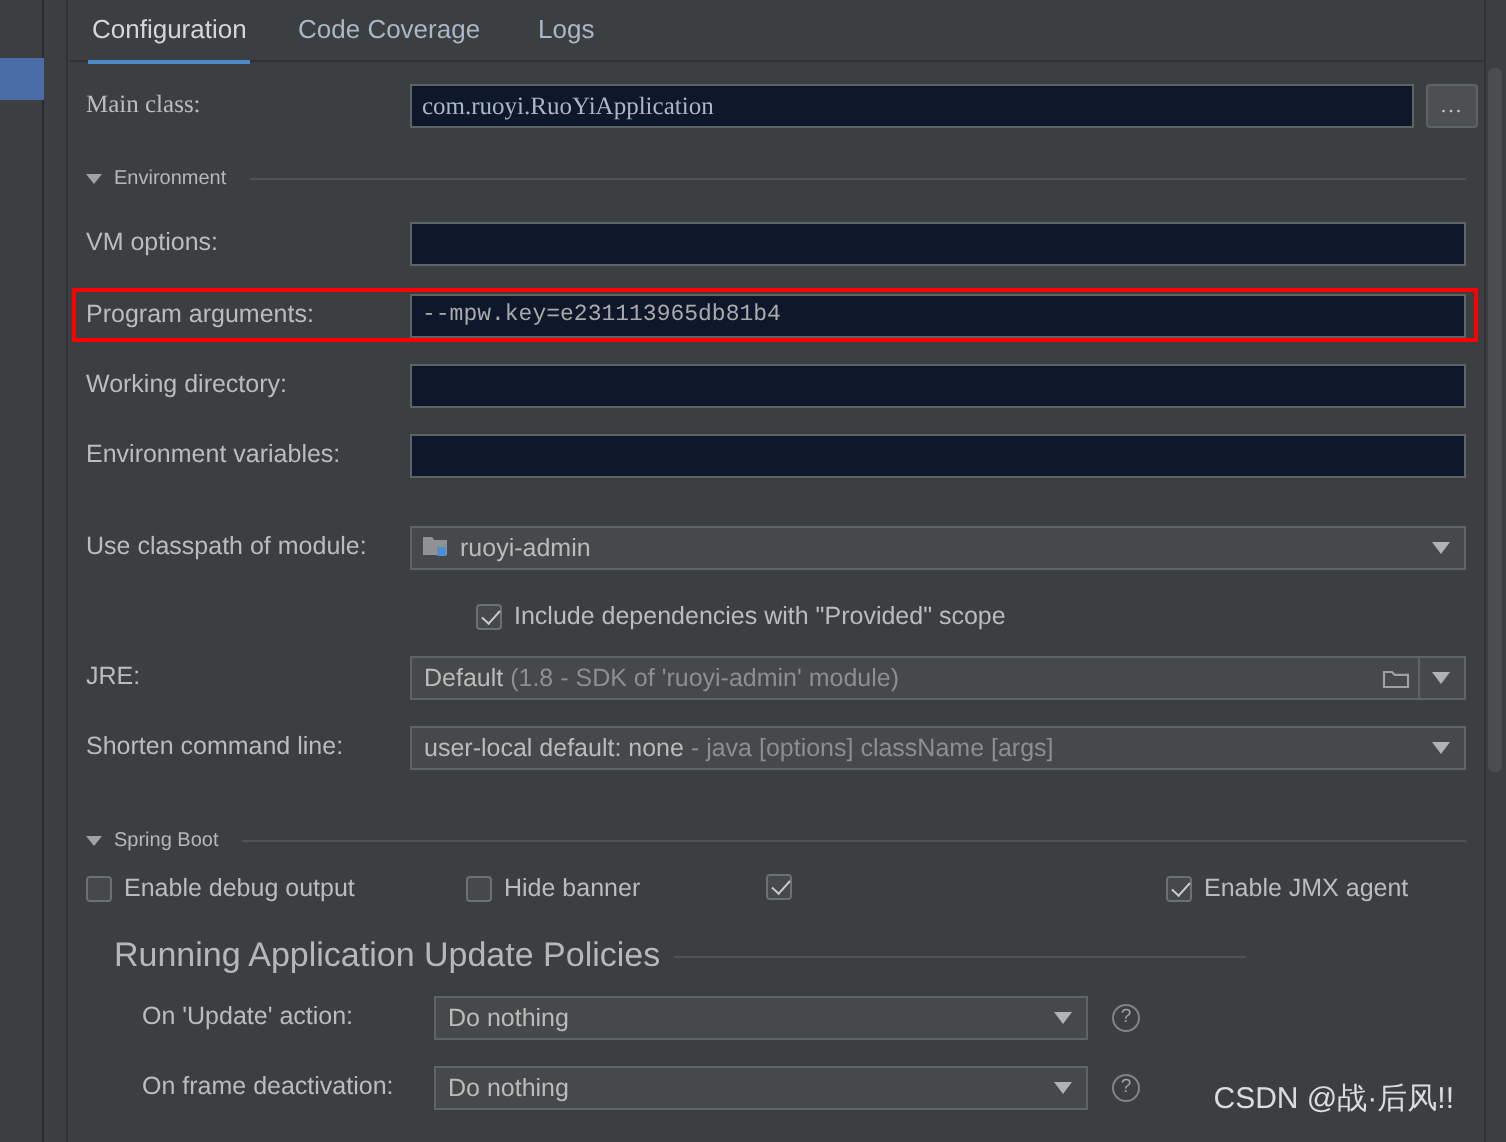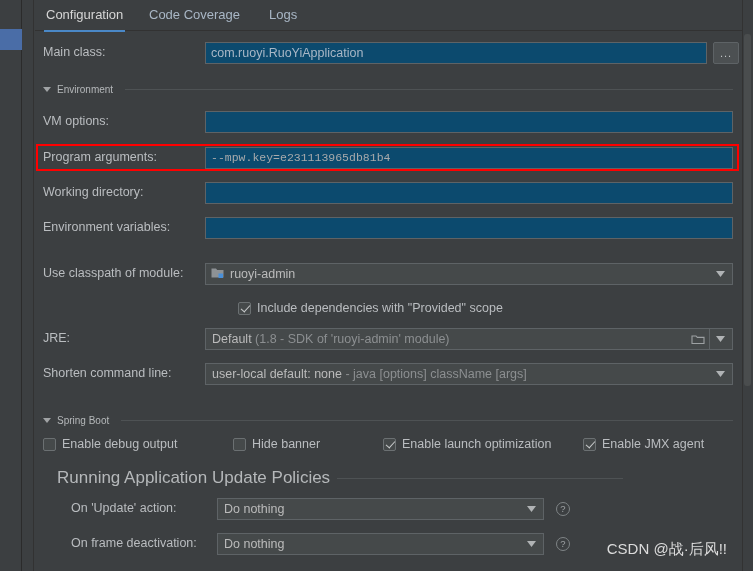--- a/index.html
+++ b/index.html
@@ -87,21 +87,21 @@
     left: 8px; top: 3px;
     color: #babdc0;
     font-size: 12.5px;
     white-space: nowrap;
   }
 
   
   .field {
     position: absolute;
     height: 22px;
-    background: #0c4a6e;
+    background: #0f172a;
     border: 1px solid #5e6366;
     color: #a9b7c6;
     font-size: 12.5px;
     line-height: 20px;
     padding-left: 5px;
     overflow: hidden;
     white-space: nowrap;
   }
   .field.mono {
     font-family: "Liberation Mono", monospace;
@@ -270,21 +270,21 @@
 <div id="gutter"></div>
 
 <div id="panel">
 
   <div id="tabbar">
     <div class="tab" id="tab-code-coverage">Code Coverage</div>
     <div class="tab active" id="tab-configuration">Configuration</div>
     <div class="tab" id="tab-logs">Logs</div>
   </div>
 
-  <div class="row" style="top:42px;">
+  <div class="row" style="top:42px;font-family:Liberation Serif, serif;">
     <div class="rowlabel">Main class:</div>
     <div class="field" style="left:170px; width:502px;">com.ruoyi.RuoYiApplication</div>
     <div class="browse-btn" style="left:678px;">
       <span style="font-size:11px;letter-spacing:1px;color:#c0c3c5;line-height:9px;">...</span>
     </div>
   </div>
 
   <div class="section" style="top:81px; width:690px;">
     <span class="tri"></span>
     <span>Environment</span>
@@ -374,21 +374,20 @@
   <div class="cbox" style="left:8px; top:437px;">
     <span class="box"></span>
     <span>Enable debug output</span>
   </div>
   <div class="cbox" style="left:198px; top:437px;">
     <span class="box"></span>
     <span>Hide banner</span>
   </div>
   <div class="cbox checked" style="left:348px; top:437px;">
     <span class="box"></span>
-    <span>Enable launch optimization</span>
   </div>
   <div class="cbox checked" style="left:548px; top:437px;">
     <span class="box"></span>
     <span>Enable JMX agent</span>
   </div>
 
   <div class="grouptitle" style="left:22px; top:468px; width:566px;">
     <span>Running Application Update Policies</span>
     <span class="line" style="flex:1;"></span>
   </div>

